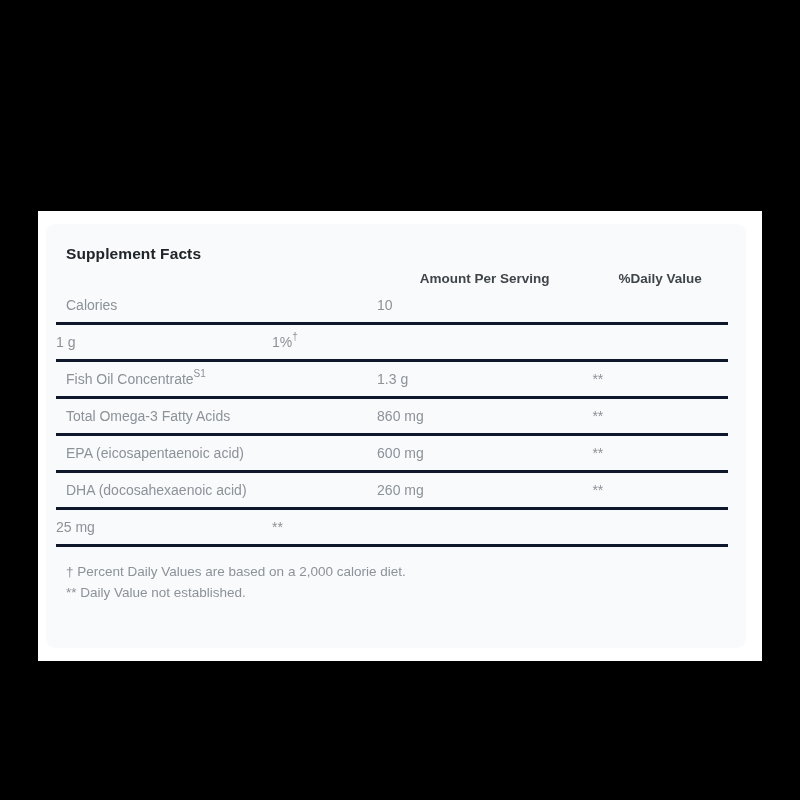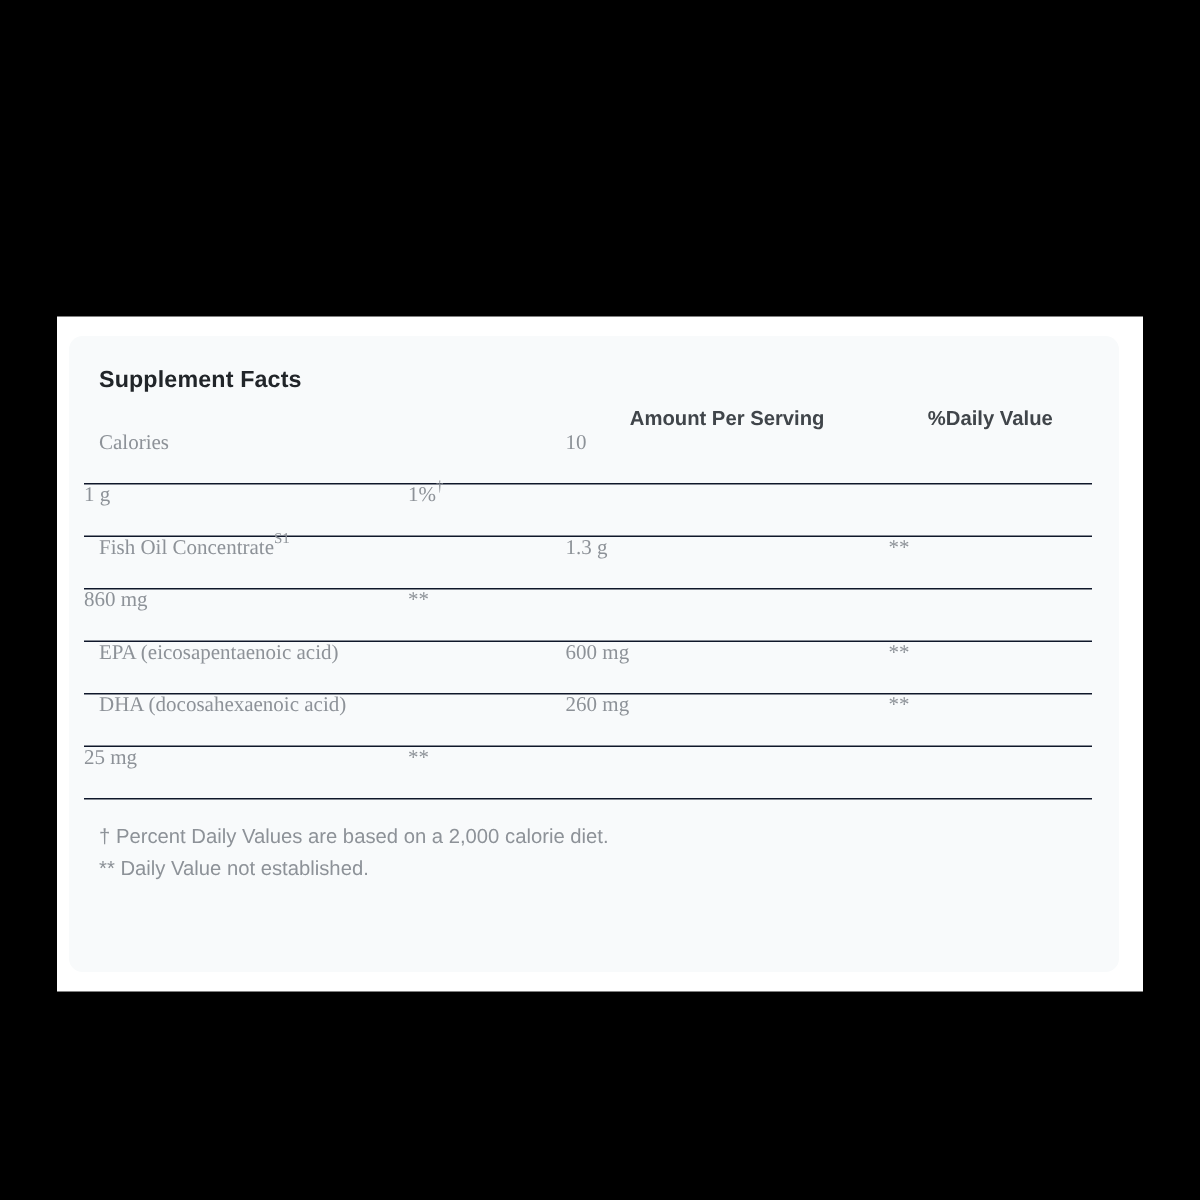--- a/index.html
+++ b/index.html
@@ -49,26 +49,25 @@
     margin-top: 10px;
     margin-bottom: 2px;
     font-size: 13.5px;
     font-weight: bold;
     color: #40454a;
     line-height: 14px;
     align-items: flex-end;
   }
   .row {
     display: flex;
-    align-items: flex-start;
+    align-items: center;
     height: 34px;
-    border-bottom: 1px solid #0f172a;
+    border-bottom: 3px solid #0f172a;
     font-size: 14px;
     color: #8d9298;
-    font-family: Liberation Serif, serif;
   }
   .col-label  { width: 322px; box-sizing: border-box; padding-left: 10px; }
   .col-amount { width: 216px; }
   .col-dv     { width: 136px; }
   .header-row .col-amount, .header-row .col-dv { text-align: center; }
   sup {
     font-size: 10px;
     line-height: 0;
     position: relative;
     top: -1px;
@@ -106,20 +105,21 @@
         <div class="row">
           <div class="col-amount">1 g</div>
           <div class="col-dv">1%<sup>†</sup></div>
         </div>
         <div class="row">
           <div class="col-label">Fish Oil Concentrate<sup>S1</sup></div>
           <div class="col-amount">1.3 g</div>
           <div class="col-dv">**</div>
         </div>
         <div class="row">
+          <div class="col-label">Total Omega-3 Fatty Acids</div>
           <div class="col-amount">860 mg</div>
           <div class="col-dv">**</div>
         </div>
         <div class="row">
           <div class="col-label">EPA (eicosapentaenoic acid)</div>
           <div class="col-amount">600 mg</div>
           <div class="col-dv">**</div>
         </div>
         <div class="row">
           <div class="col-label">DHA (docosahexaenoic acid)</div>

